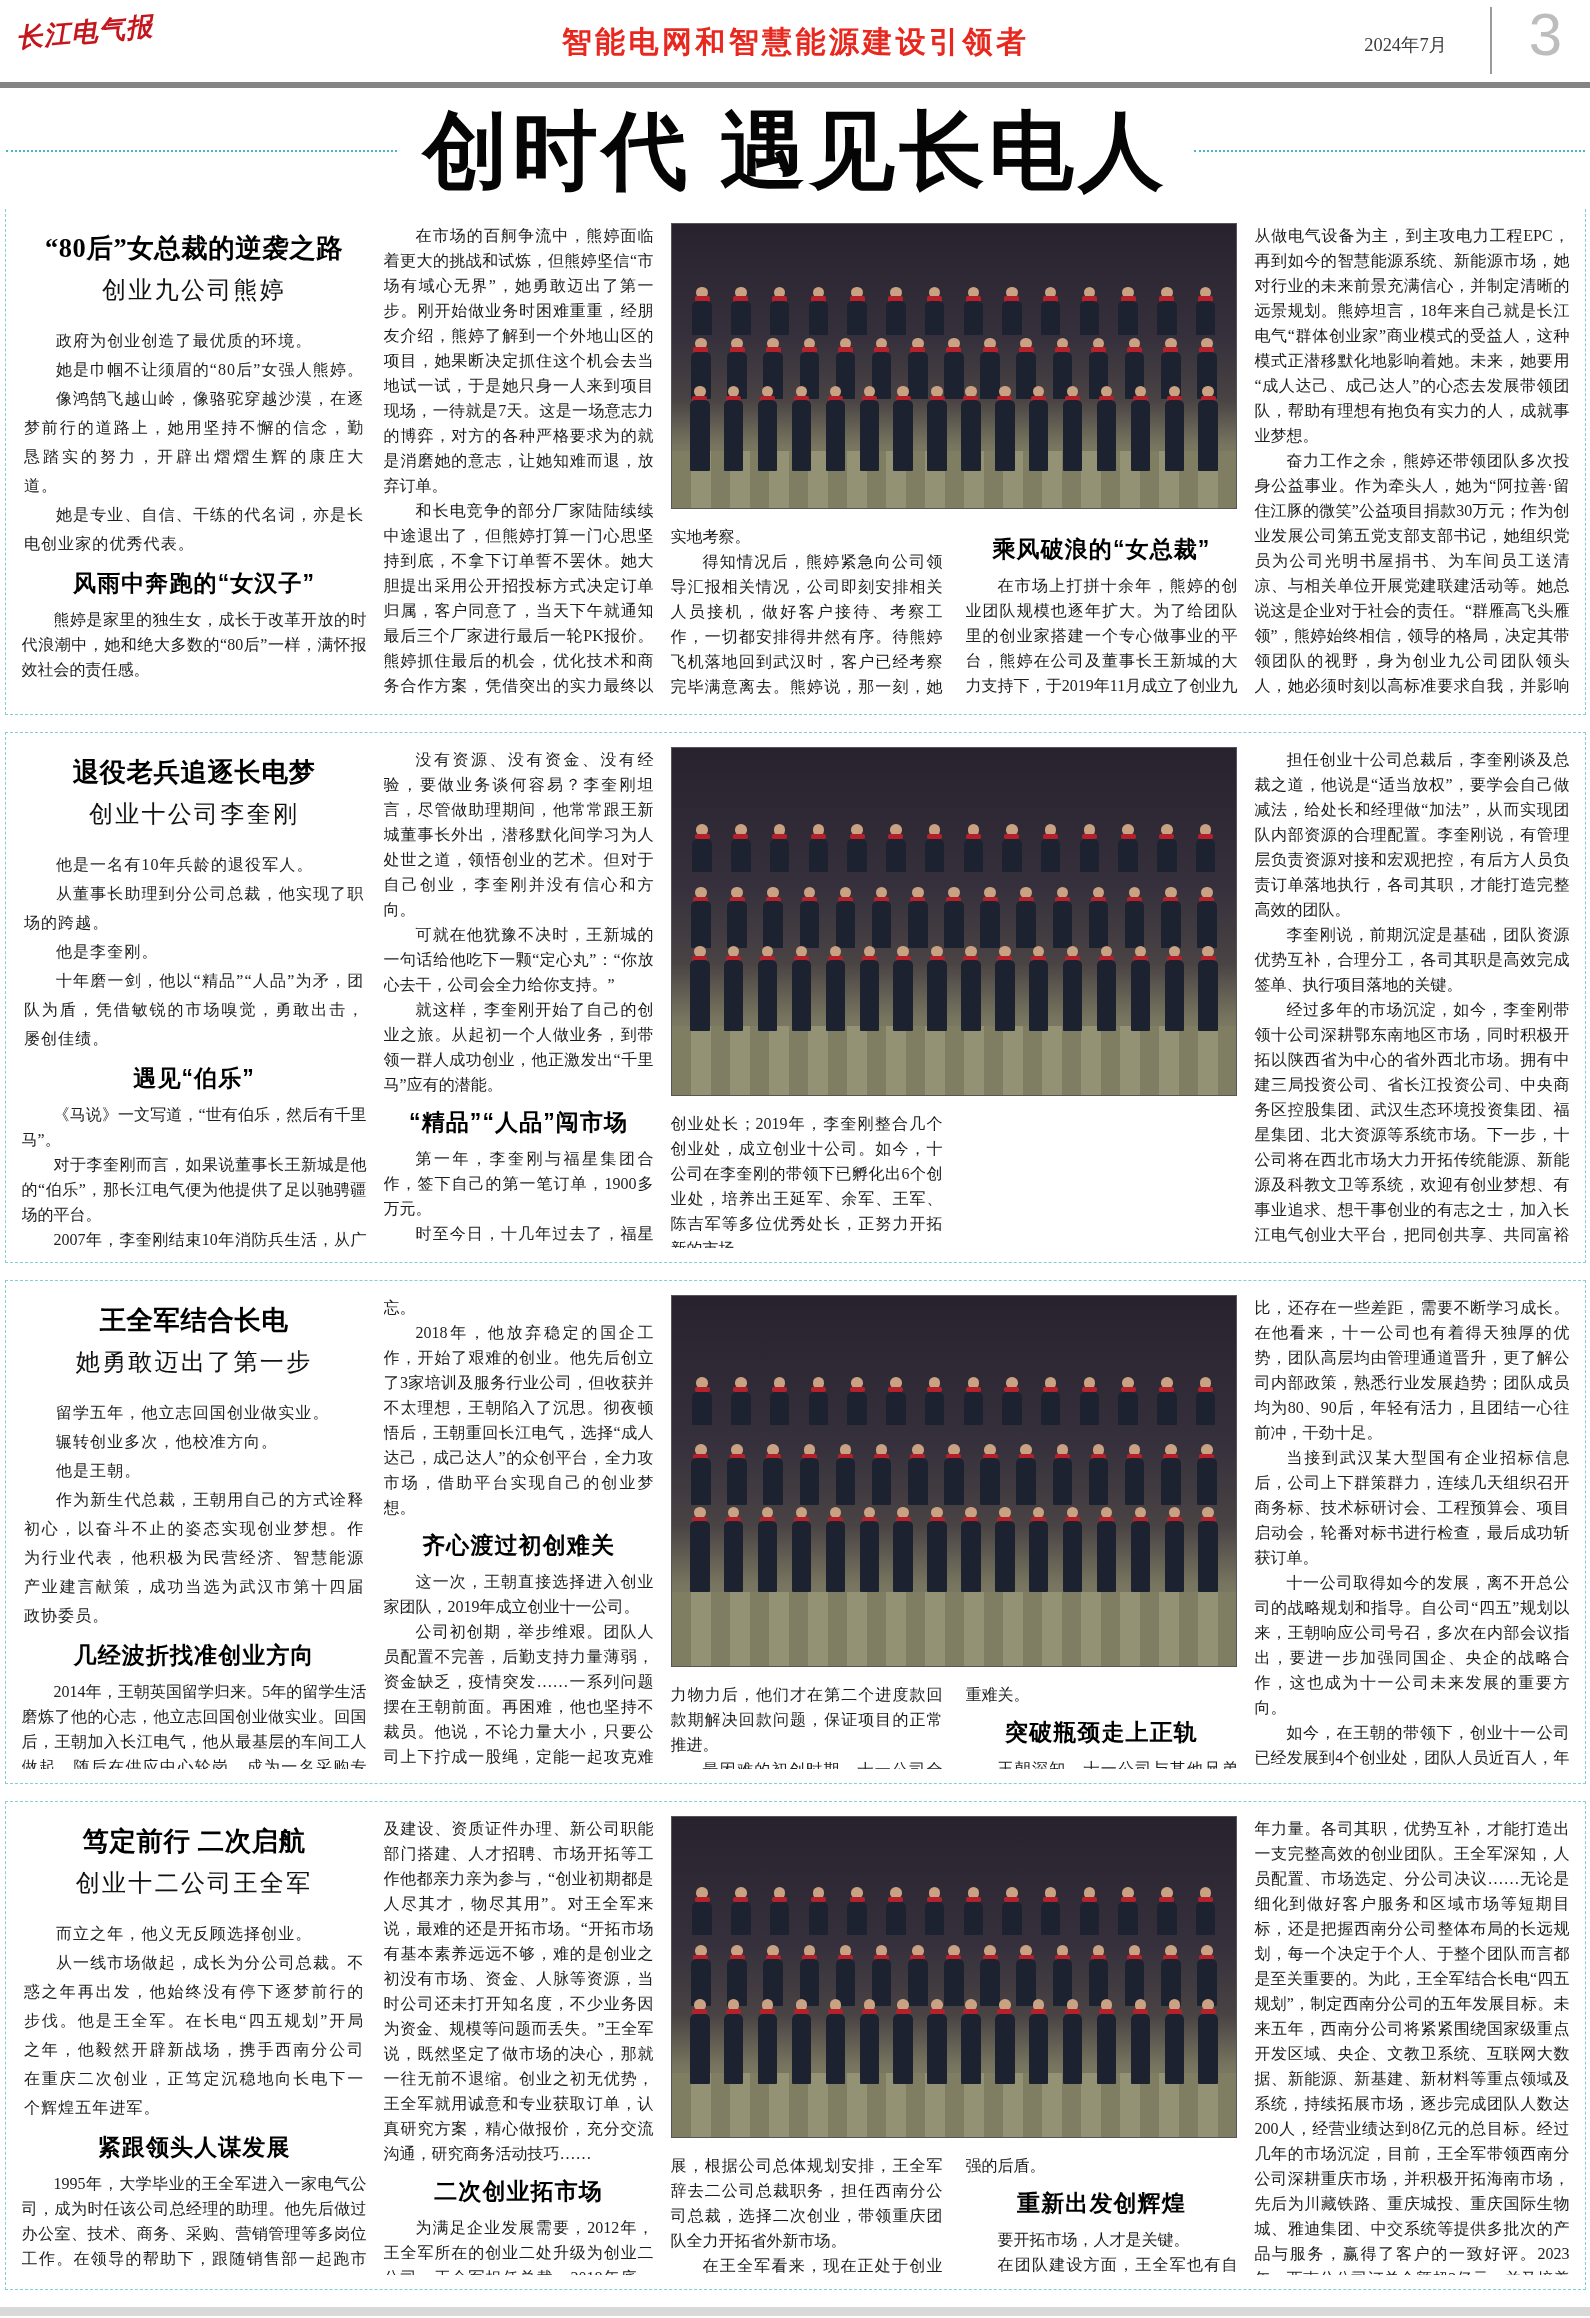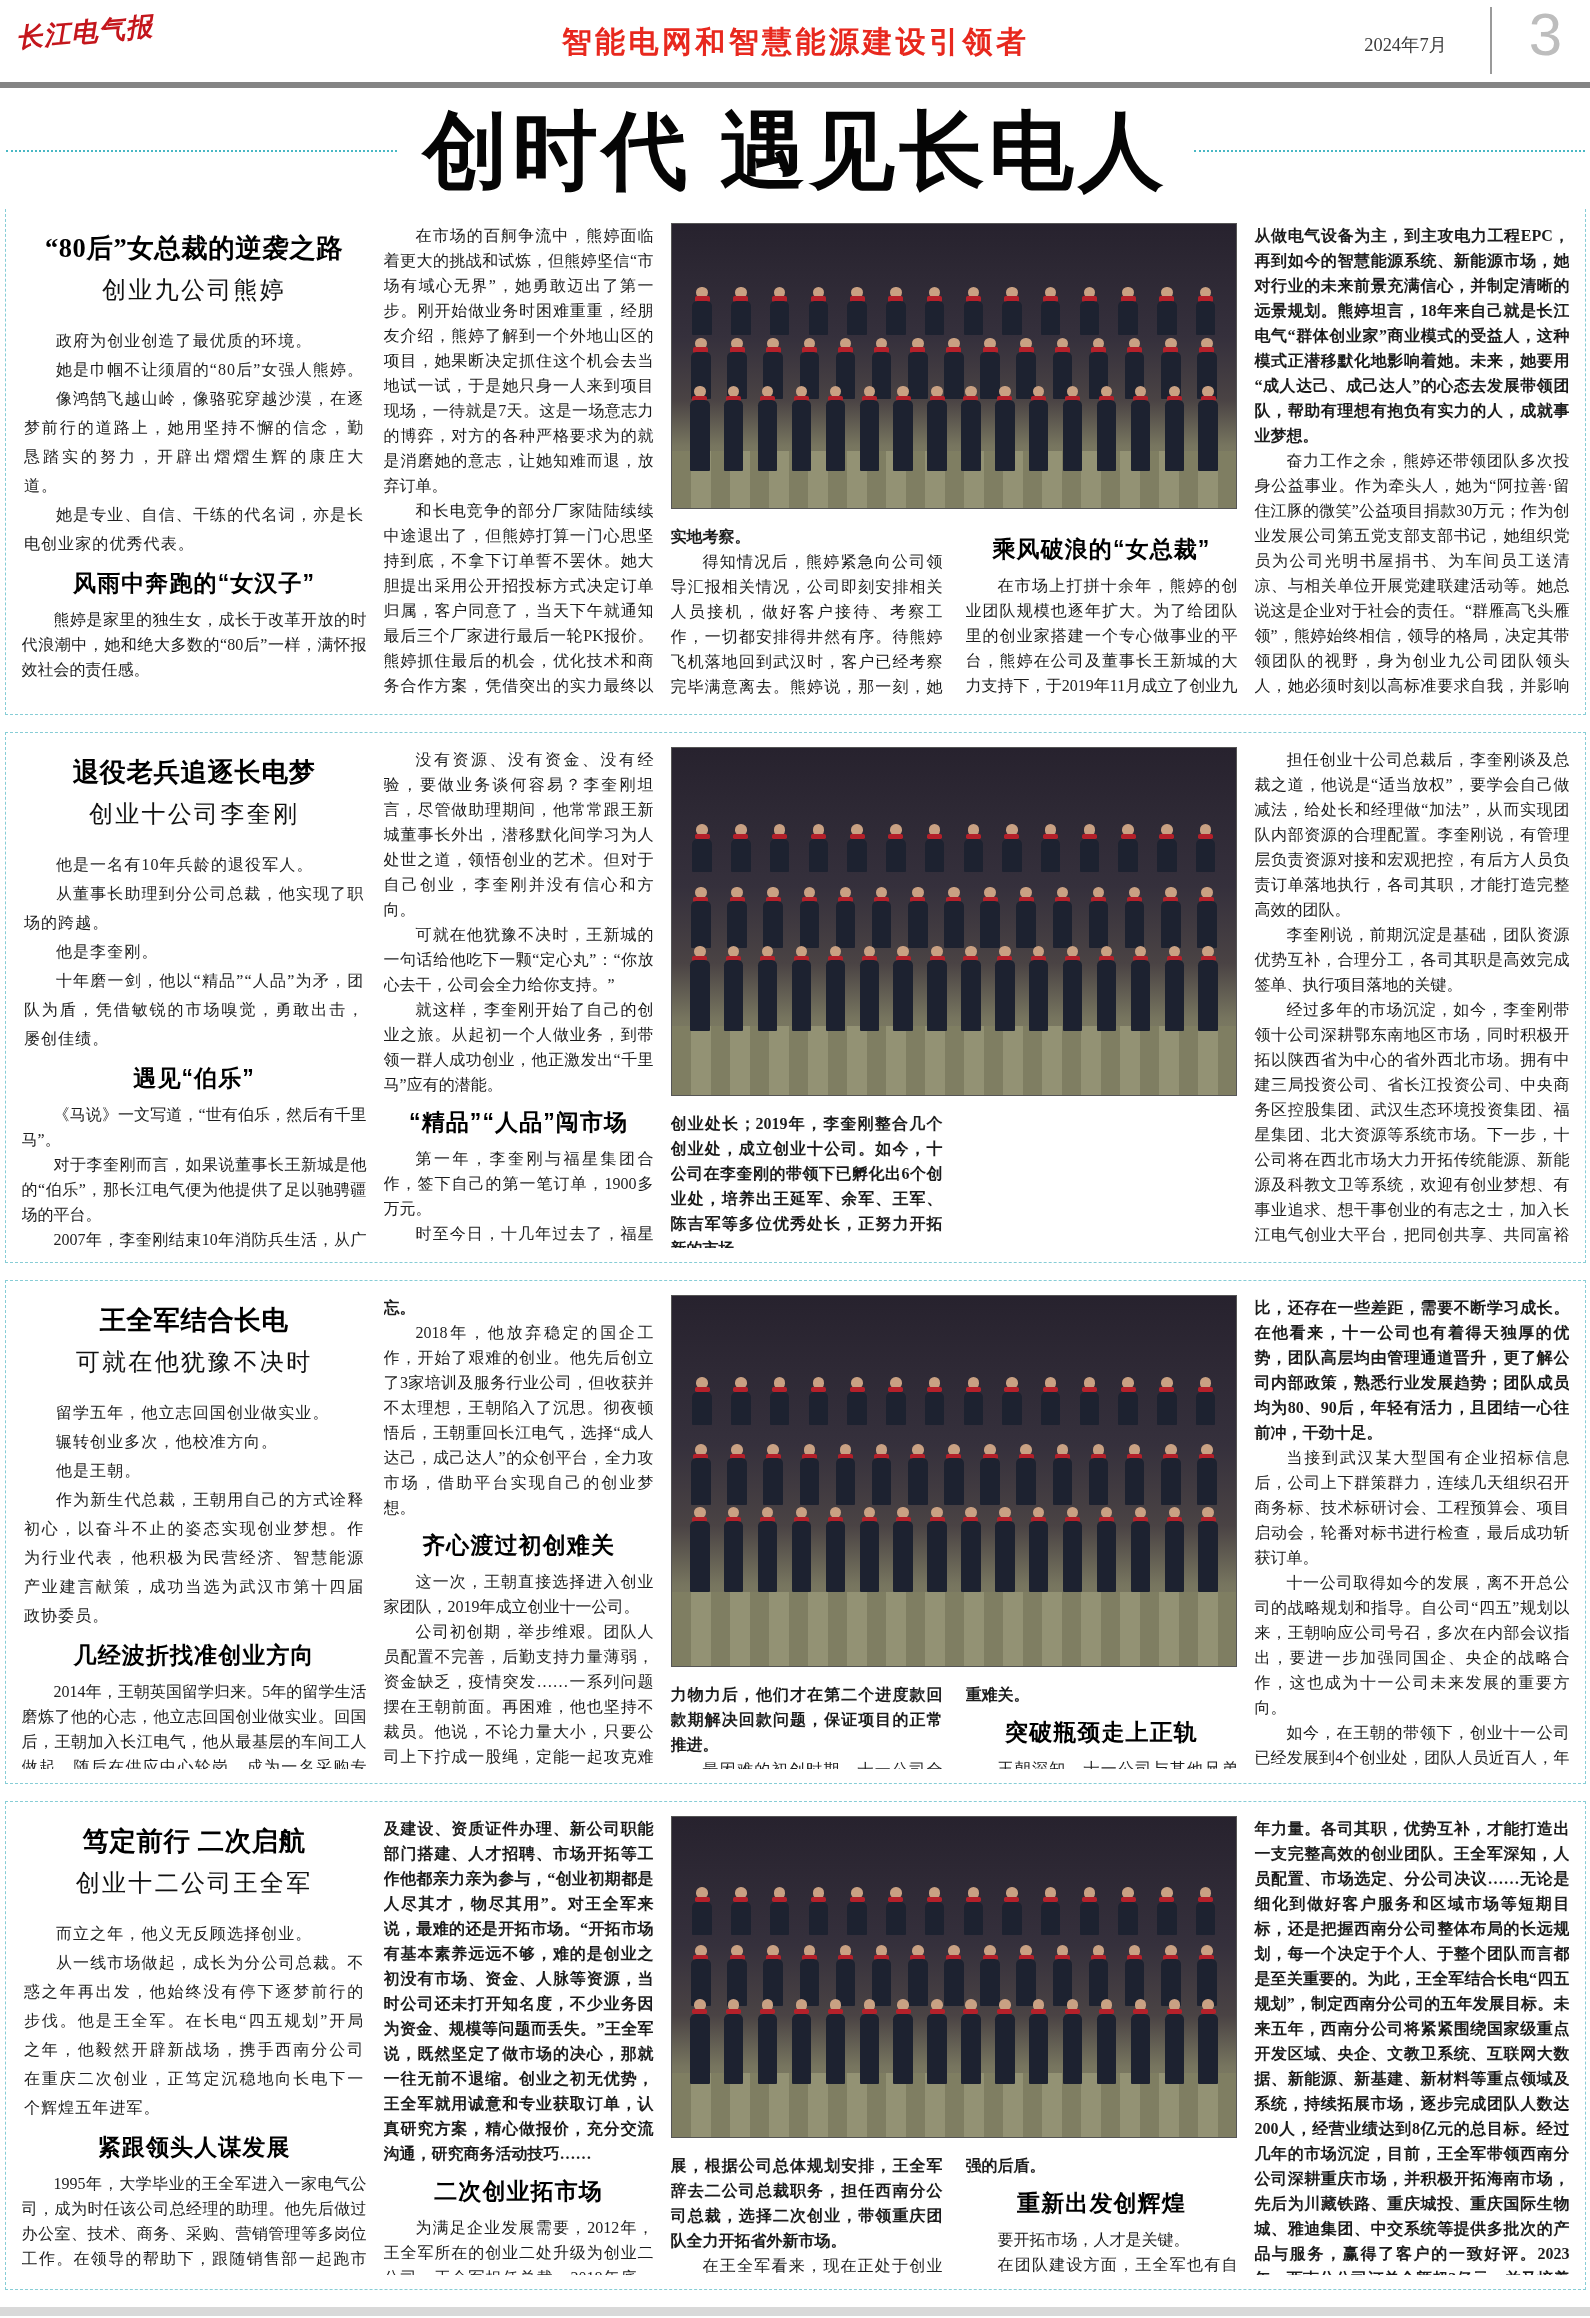--- a/index.html
+++ b/index.html
@@ -42,21 +42,21 @@
   .col{overflow:hidden;}
   .art-head{text-align:center;margin-top:8px;}
   .art-title{margin:0;font-size:26.4px;font-weight:900;color:#000;letter-spacing:0.6px;
              font-family:"Liberation Serif",serif;white-space:nowrap;}
   .art-sub{margin-top:8px;font-size:24px;font-weight:500;color:#111;letter-spacing:2.3px;
            font-family:"Liberation Sans","DejaVu Sans",sans-serif;}
   .intro{margin:19.5px 2.3px 5.7px 2.3px;font-size:16px;line-height:29px;letter-spacing:1.1px;color:#222;}
   .intro p{margin:0;text-indent:2em;text-align:justify;}
 
   .flow .para{margin:0;font-size:16px;line-height:25px;text-indent:2em;text-align:justify;color:#1c1c1c;}
-  .flow .para.cont{text-indent:0;font-weight:bold;}
+  .flow .para.cont{text-indent:0;}
   .flow .subhead{margin:10.3px 0 8px 0;text-align:center;font-size:23px;font-weight:900;color:#000;
                  letter-spacing:1.1px;font-family:"Liberation Sans","DejaVu Sans",sans-serif;}
 
   
   .photo{position:relative;width:100%;overflow:hidden;border:0.6px solid #555;
          background:
            linear-gradient(180deg,#27222e 0%,#35303c 40%,#4a4344 62%,#77755f 78%,#8d8c70 100%);}
   .article:nth-child(1) .photo{height:286px;}
   .article:nth-child(2) .photo{height:349px;}
   .article:nth-child(3) .photo{height:372px;}
@@ -644,21 +644,21 @@
             <p class="para">经过多年的市场沉淀，如今，李奎刚带领十公司深耕鄂东南地区市场，同时积极开拓以陕西省为中心的省外西北市场。拥有中建三局投资公司、省长江投资公司、中央商务区控股集团、武汉生态环境投资集团、福星集团、北大资源等系统市场。下一步，十公司将在西北市场大力开拓传统能源、新能源及科教文卫等系统，欢迎有创业梦想、有事业追求、想干事创业的有志之士，加入长江电气创业大平台，把同创共享、共同富裕的蛋糕做大。</p>
           </div>
     </div>
   </section>
 
   <section class="article">
     <div class="box">
       <div class="col col1">
         <header class="art-head">
           <h2 class="art-title">王全军结合长电</h2>
-          <div class="art-sub">可就在他犹豫不决时</div>
+          <div class="art-sub">她勇敢迈出了第一步</div>
         </header>
         <div class="intro">
               <p>留学五年，他立志回国创业做实业。</p>
               <p>辗转创业多次，他校准方向。</p>
               <p>他是王朝。</p>
               <p>作为新生代总裁，王朝用自己的方式诠释初心，以奋斗不止的姿态实现创业梦想。作为行业代表，他积极为民营经济、智慧能源产业建言献策，成功当选为武汉市第十四届政协委员。</p>
             </div>
         <div class="flow">
               <h3 class="subhead">几经波折找准创业方向</h3>
               <p class="para">2014年，王朝英国留学归来。5年的留学生活磨炼了他的心志，他立志回国创业做实业。回国后，王朝加入长江电气，他从最基层的车间工人做起，随后在供应中心轮岗，成为一名采购专员，以了解订单产品的生产与运作。</p>

